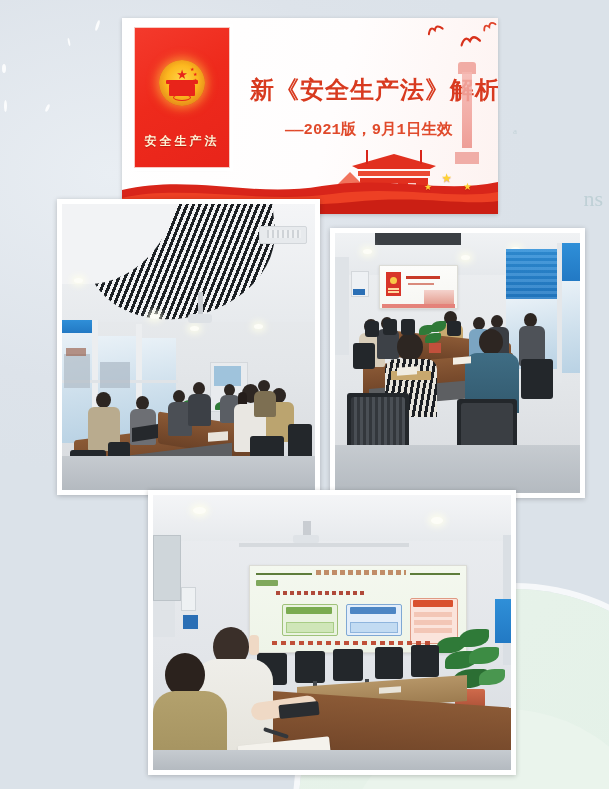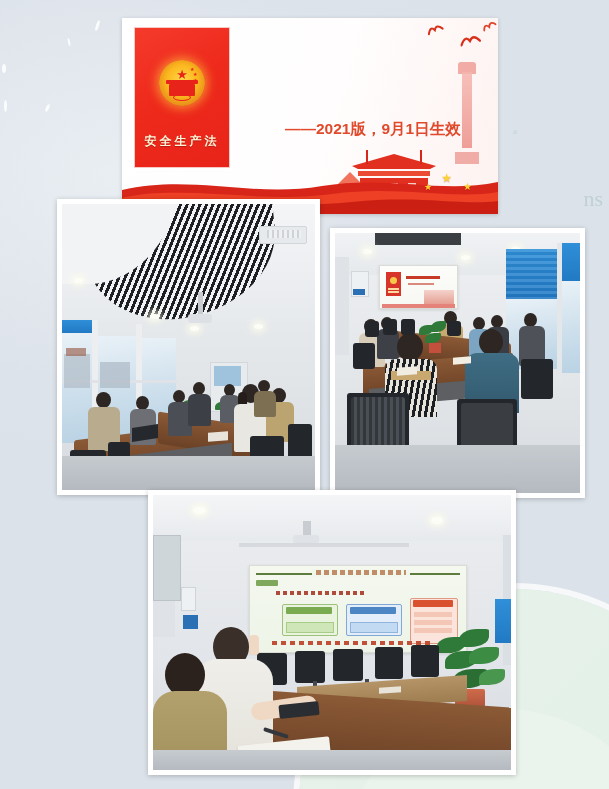--- a/index.html
+++ b/index.html
@@ -197,21 +197,21 @@
     font-size: 24px;
     color: #d83a1f;
     letter-spacing: 1px;
     white-space: nowrap;
     text-shadow: 0 1px 0 rgba(255,255,255,0.6);
   }
   .banner-sub {
     position: absolute;
     left: 163px;
     top: 101px;
-    font-family: Liberation Sans, sans-serif;
+    font-family: Liberation Mono, monospace;
     font-weight: bold;
     font-size: 15.5px;
     color: #e04a2b;
     white-space: nowrap;
   }
 
   
   .bird {
     position: absolute;
     color: #e03a20;
@@ -387,20 +387,21 @@
       <svg width="21" height="13" viewBox="0 0 21 13">
           <path d="M1 10 Q6 0 10 7 Q14 0 20 8" stroke="#d8321c" stroke-width="2.3" fill="none" stroke-linecap="round"></path>
         </svg>
     </div>
     <div class="bird" style="left:360px;top:2px;transform:rotate(-25deg);">
       <svg width="15" height="10" viewBox="0 0 15 10">
           <path d="M1 7 Q4 0 7 6 Q10 0 14 6" stroke="#e0442c" stroke-width="1.8" fill="none" stroke-linecap="round"></path>
         </svg>
     </div>
 
+    <div class="banner-title">新《安全生产法》解析</div>
     <div class="banner-sub">——2021版，9月1日生效</div>
 
     <div class="tower">
       <div class="cap"></div>
       <div class="shaft"></div>
       <div class="base"></div>
     </div>
 
     <div class="gate-art">
       <svg viewBox="0 0 112 62" preserveAspectRatio="none">

